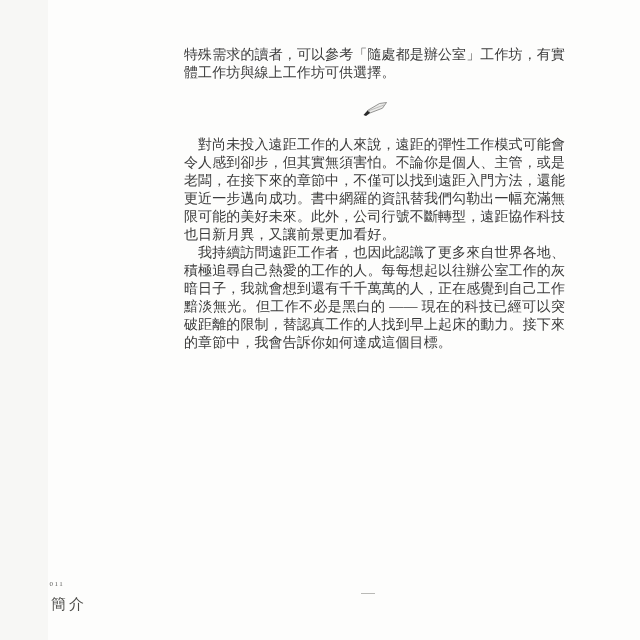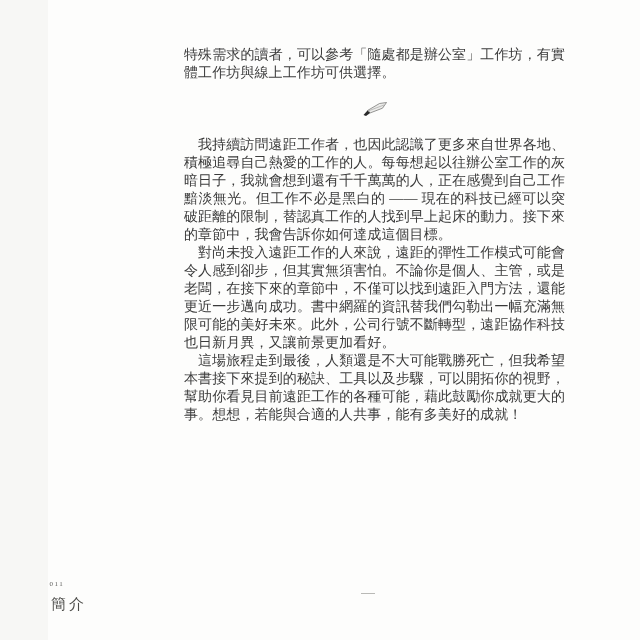--- a/index.html
+++ b/index.html
@@ -86,25 +86,24 @@
       <span>
         <svg width="26" height="15" viewBox="0 0 26 15" xmlns="http://www.w3.org/2000/svg">
           <polygon points="1.5,13 5.5,8.5 8.5,10.8 4,14" fill="#2a2a2a"></polygon>
           <polygon points="5.5,8.5 17.5,1.5 24.5,0.5 20.5,6.2 8.5,10.8" fill="#ececea" stroke="#6a6a68" stroke-width="0.7"></polygon>
           <line x1="6" y1="9" x2="22" y2="3" stroke="#9a9a98" stroke-width="0.6"></line>
         </svg>
       </span>
     </div>
 
 
+    <p class="p-indent">對尚未投入遠距工作的人來說，遠距的彈性工作模式可能會令人感到卻步，但其實無須害怕。不論你是個人、主管，或是老闆，在接下來的章節中，不僅可以找到遠距入門方法，還能更近一步邁向成功。書中網羅的資訊替我們勾勒出一幅充滿無限可能的美好未來。此外，公司行號不斷轉型，遠距協作科技也日新月異，又讓前景更加看好。</p>
+
     <p class="p-indent">我持續訪問遠距工作者，也因此認識了更多來自世界各地、積極追尋自己熱愛的工作的人。每每想起以往辦公室工作的灰暗日子，我就會想到還有千千萬萬的人，正在感覺到自己工作黯淡無光。但工作不必是黑白的 —— 現在的科技已經可以突破距離的限制，替認真工作的人找到早上起床的動力。接下來的章節中，我會告訴你如何達成這個目標。</p>
 
-    <p class="p-indent">對尚未投入遠距工作的人來說，遠距的彈性工作模式可能會令人感到卻步，但其實無須害怕。不論你是個人、主管，或是老闆，在接下來的章節中，不僅可以找到遠距入門方法，還能更近一步邁向成功。書中網羅的資訊替我們勾勒出一幅充滿無限可能的美好未來。此外，公司行號不斷轉型，遠距協作科技也日新月異，又讓前景更加看好。</p>
-
-    <p class="p-indent">這場旅程走到最後，人類還是不大可能戰勝死亡，但我希望本書接下來提到的秘訣、工具以及步驟，可以開拓你的視野，幫助你看見目前遠距工作的各種可能，藉此鼓勵你成就更大的事。想想，若能與合適的人共事，能有多美好的成就！</p>
 
   </div>
 
   <div class="page-footer">
     <div class="page-number">011</div>
     <div class="footer-rule"></div>
     <div class="section-label">簡介</div>
   </div>
 
 </div>

